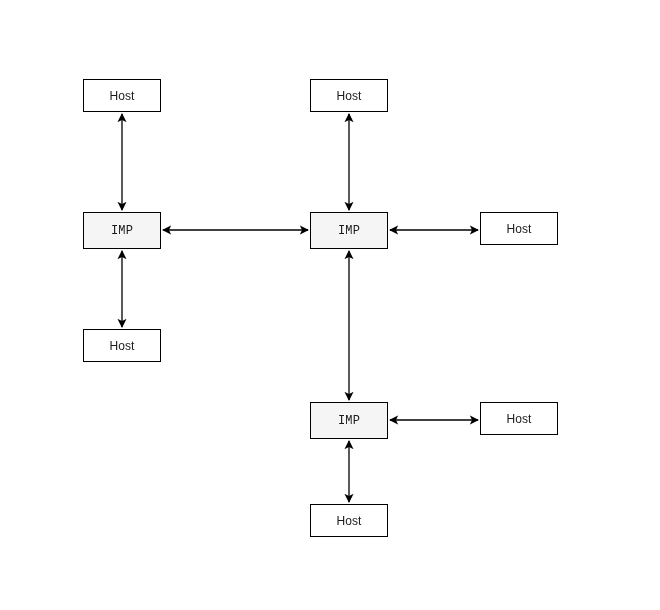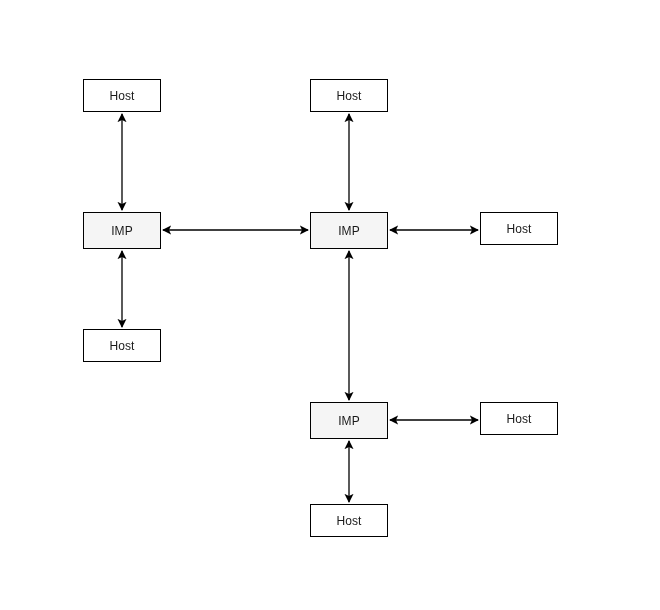--- a/index.html
+++ b/index.html
@@ -37,20 +37,21 @@
     line-height: 1;
     color: #1a1a1a;
     letter-spacing: 0.1px;
     white-space: nowrap;
   }
   .node.host {
     background: #ffffff;
   }
   .node.imp {
     background: #f5f5f5;
+    font-family: Liberation Mono, monospace;
   }
   .node-label {
     display: block;
   }
 </style>
 </head>
 <body>
 
 <div id="canvas" style="width: 660px; height: 610px; background: rgb(255, 255, 255);">
 

